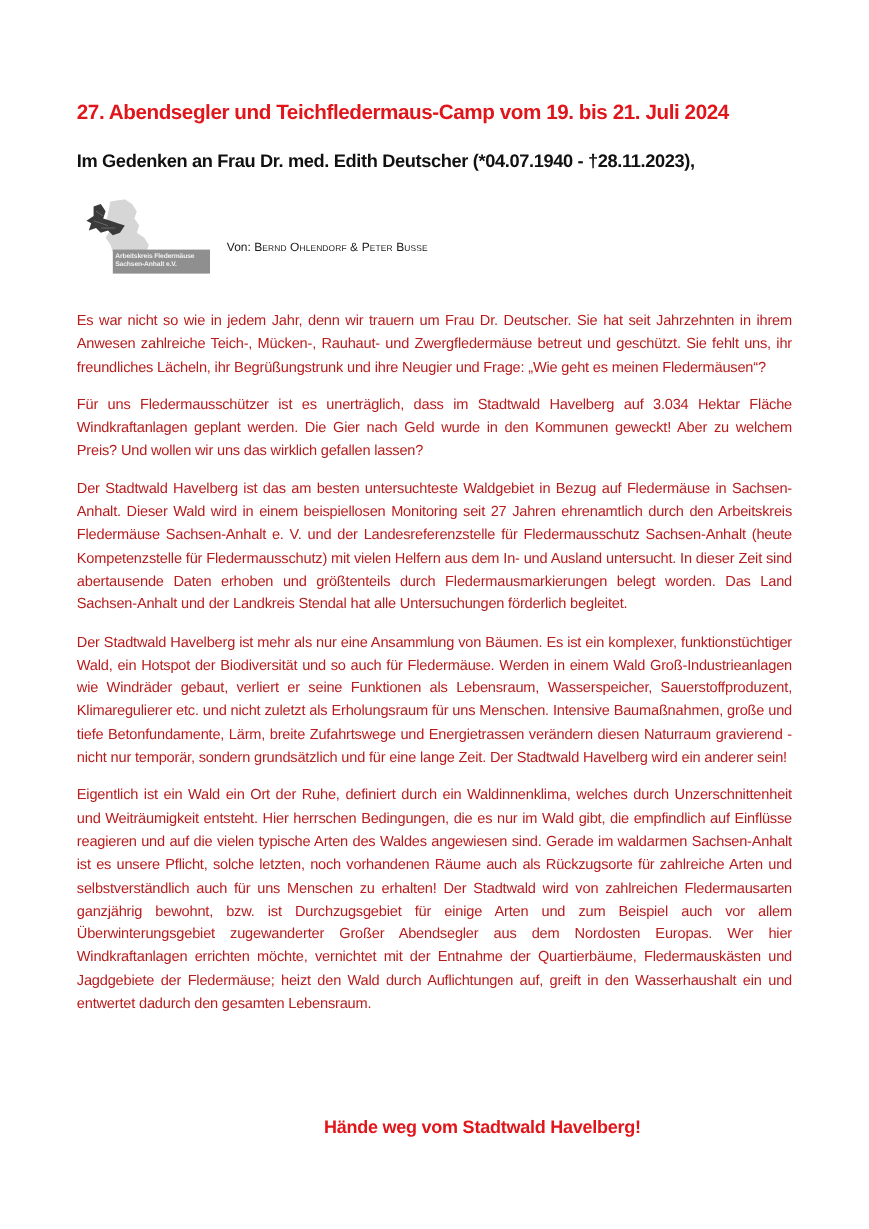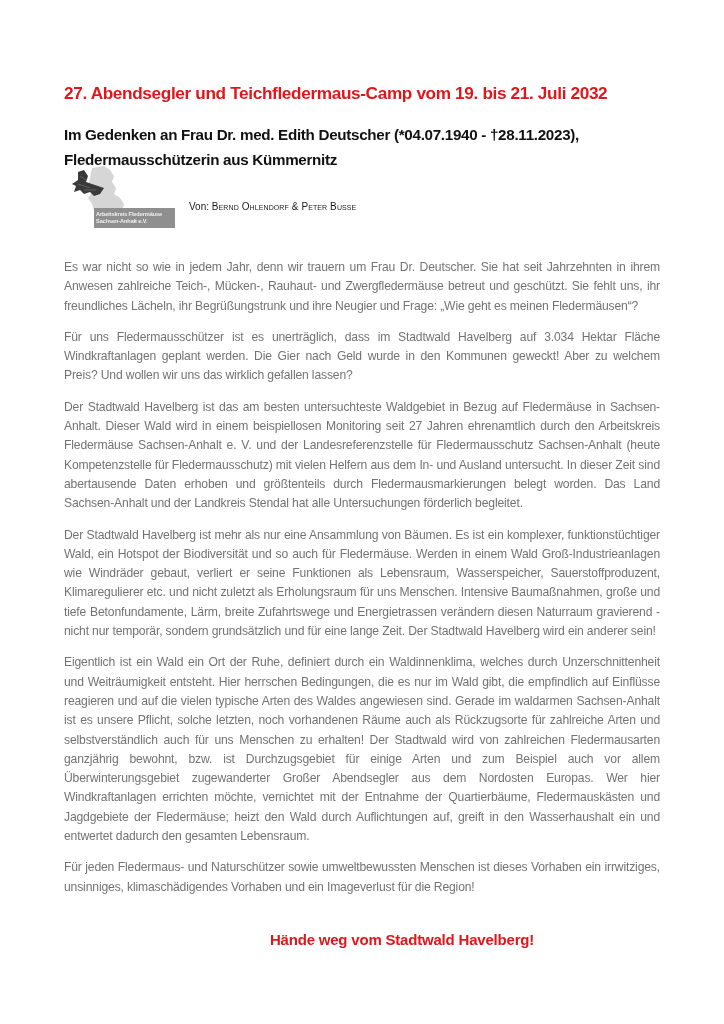--- a/index.html
+++ b/index.html
@@ -74,21 +74,21 @@
       font-variant: small-caps;
       letter-spacing: 0.1px;
     }
     .body-text {
       position: absolute;
       left: 64px;
       top: 258px;
       width: 596px;
       font-size: 12.15px;
       line-height: 19.3px;
-      color: #737373;
+      color: #b91c1c;
       letter-spacing: -0.15px;
     }
     .body-text p {
       margin: 0 0 12px 0;
       text-align: justify;
       text-align-last: left;
       hyphens: manual;
     }
     .closing {
       position: absolute;
@@ -99,25 +99,24 @@
       font-size: 15px;
       font-weight: bold;
       color: #e0161b;
       letter-spacing: -0.2px;
       margin-left: 40px;
     }
   </style>
 </head>
 <body>
 
-<h1 class="title">27. Abendsegler und Teichfledermaus-Camp vom 19. bis 21. Juli 2032</h1>
+<h1 class="title">27. Abendsegler und Teichfledermaus-Camp vom 19. bis 21. Juli 2024</h1>
 
 <div class="subtitle">
   <div>Im Gedenken an Frau Dr. med. Edith Deutscher (*04.07.1940 - †28.11.2023),</div>
-  <div>Fledermausschützerin aus Kümmernitz</div>
 </div>
 
 <div class="logo">
   <svg width="106" height="62" viewBox="0 0 106 62" style="position:absolute;left:0;top:0;">
 
     <path d="M22 2 L34 0 L40 4 L44 10 L42 16 L46 22 L44 28 L50 32 L54 38 L52 44 L24 44 L22 38 L18 32 L22 26 L18 20 L20 12 Z" fill="#d6d6d6"></path>
 
     <path d="M8 6 L14 4 L18 10 L16 16 L22 18 L28 20 L34 22 L30 28 L24 30 L20 26 L14 28 L10 24 L4 26 L6 20 L2 18 L8 14 Z" fill="#3a3a3a"></path>
     <path d="M10 10 L16 14 M8 18 L20 22 M14 24 L26 24" stroke="#6a6a6a" stroke-width="0.8" fill="none"></path>
   </svg>
@@ -130,16 +129,15 @@
 <div class="byline">
   <span>Von: </span><span class="sc">Bernd Ohlendorf &amp; Peter Busse</span>
 </div>
 
 <div class="body-text">
   <p>Es war nicht so wie in jedem Jahr, denn wir trauern um Frau Dr. Deutscher. Sie hat seit Jahrzehnten in ihrem Anwesen zahlreiche Teich-, Mücken-, Rauhaut- und Zwergfledermäuse betreut und geschützt. Sie fehlt uns, ihr freundliches Lächeln, ihr Begrüßungstrunk und ihre Neugier und Frage: „Wie geht es meinen Fledermäusen“?</p>
   <p>Für uns Fledermausschützer ist es unerträglich, dass im Stadtwald Havelberg auf 3.034 Hektar Fläche Windkraftanlagen geplant werden. Die Gier nach Geld wurde in den Kommunen geweckt! Aber zu welchem Preis? Und wollen wir uns das wirklich gefallen lassen?</p>
   <p>Der Stadtwald Havelberg ist das am besten untersuchteste Waldgebiet in Bezug auf Fledermäuse in Sachsen-Anhalt. Dieser Wald wird in einem beispiellosen Monitoring seit 27 Jahren ehrenamtlich durch den Arbeitskreis Fledermäuse Sachsen-Anhalt e. V. und der Landesreferenzstelle für Fledermausschutz Sachsen-Anhalt (heute Kompetenzstelle für Fledermausschutz) mit vielen Helfern aus dem In- und Ausland untersucht. In dieser Zeit sind abertausende Daten erhoben und größtenteils durch Fledermausmarkierungen belegt worden. Das Land Sachsen-Anhalt und der Landkreis Stendal hat alle Untersuchungen förderlich begleitet.</p>
   <p>Der Stadtwald Havelberg ist mehr als nur eine Ansammlung von Bäumen. Es ist ein komplexer, funktionstüchtiger Wald, ein Hotspot der Biodiversität und so auch für Fledermäuse. Werden in einem Wald Groß-Industrieanlagen wie Windräder gebaut, verliert er seine Funktionen als Lebensraum, Wasserspeicher, Sauerstoffproduzent, Klimaregulierer etc. und nicht zuletzt als Erholungsraum für uns Menschen. Intensive Baumaßnahmen, große und tiefe Betonfundamente, Lärm, breite Zufahrtswege und Energietrassen verändern diesen Naturraum gravierend - nicht nur temporär, sondern grundsätzlich und für eine lange Zeit. Der Stadtwald Havelberg wird ein anderer sein!</p>
   <p>Eigentlich ist ein Wald ein Ort der Ruhe, definiert durch ein Waldinnenklima, welches durch Unzerschnittenheit und Weiträumigkeit entsteht. Hier herrschen Bedingungen, die es nur im Wald gibt, die empfindlich auf Einflüsse reagieren und auf die vielen typische Arten des Waldes angewiesen sind. Gerade im waldarmen Sachsen-Anhalt ist es unsere Pflicht, solche letzten, noch vorhandenen Räume auch als Rückzugsorte für zahlreiche Arten und selbstverständlich auch für uns Menschen zu erhalten!  Der Stadtwald wird von zahlreichen Fledermausarten ganzjährig bewohnt, bzw. ist Durchzugsgebiet für einige Arten und zum Beispiel auch vor allem Überwinterungsgebiet zugewanderter Großer Abendsegler aus dem Nordosten Europas. Wer hier Windkraftanlagen errichten möchte, vernichtet mit der Entnahme der Quartierbäume, Fledermauskästen und Jagdgebiete der Fledermäuse; heizt den Wald durch Auflichtungen auf, greift in den Wasserhaushalt ein und entwertet dadurch den gesamten Lebensraum.</p>
-  <p>Für jeden Fledermaus- und Naturschützer sowie umweltbewussten Menschen ist dieses Vorhaben ein irrwitziges, unsinniges, klimaschädigendes Vorhaben und ein Imageverlust für die Region!</p>
 </div>
 
 <div class="closing">Hände weg vom Stadtwald Havelberg!</div>
 
 </body></html>

